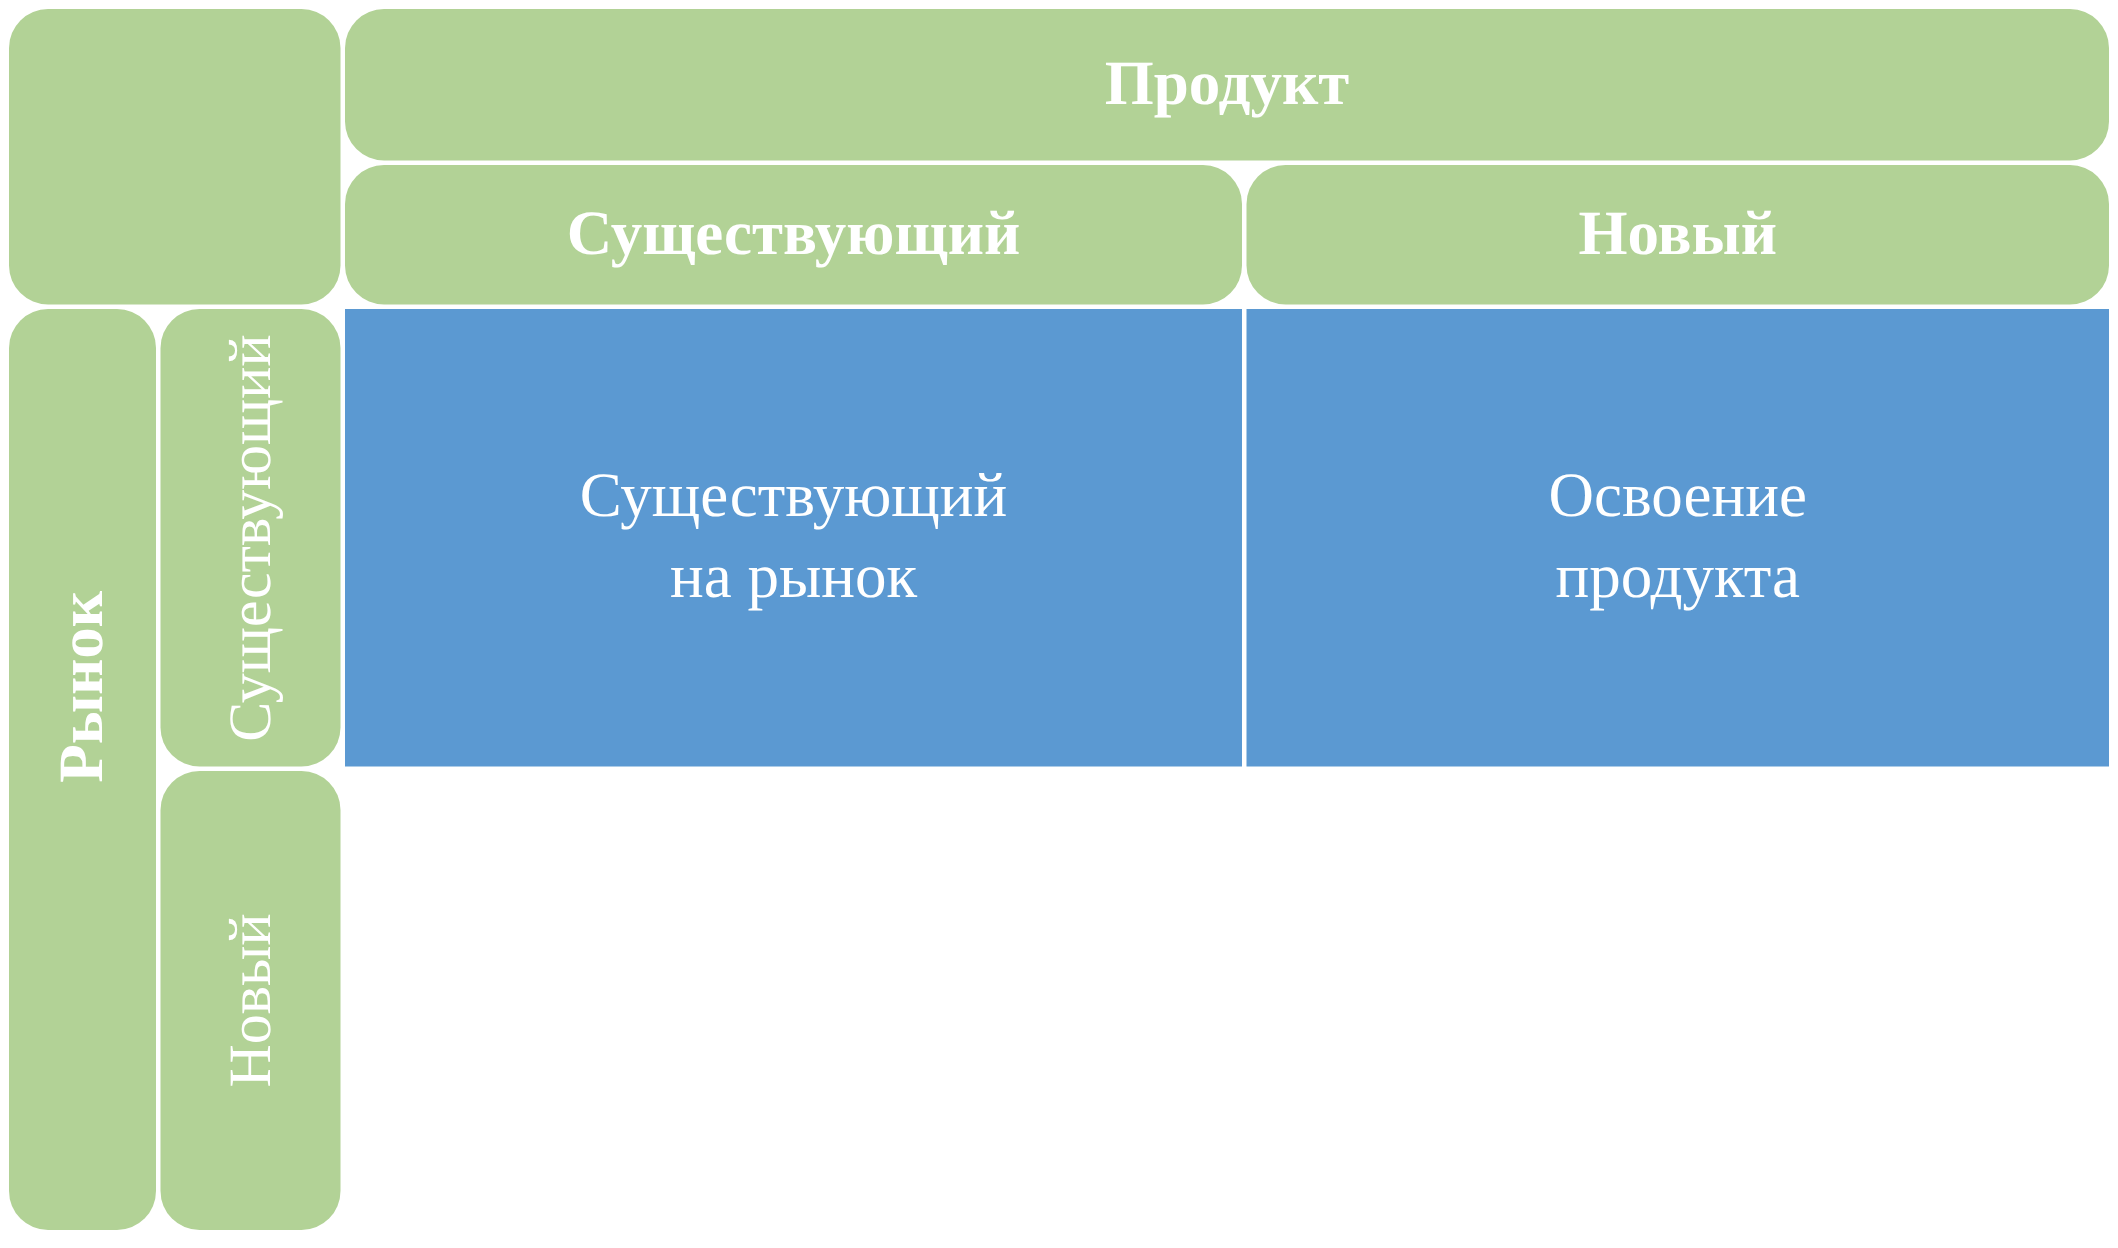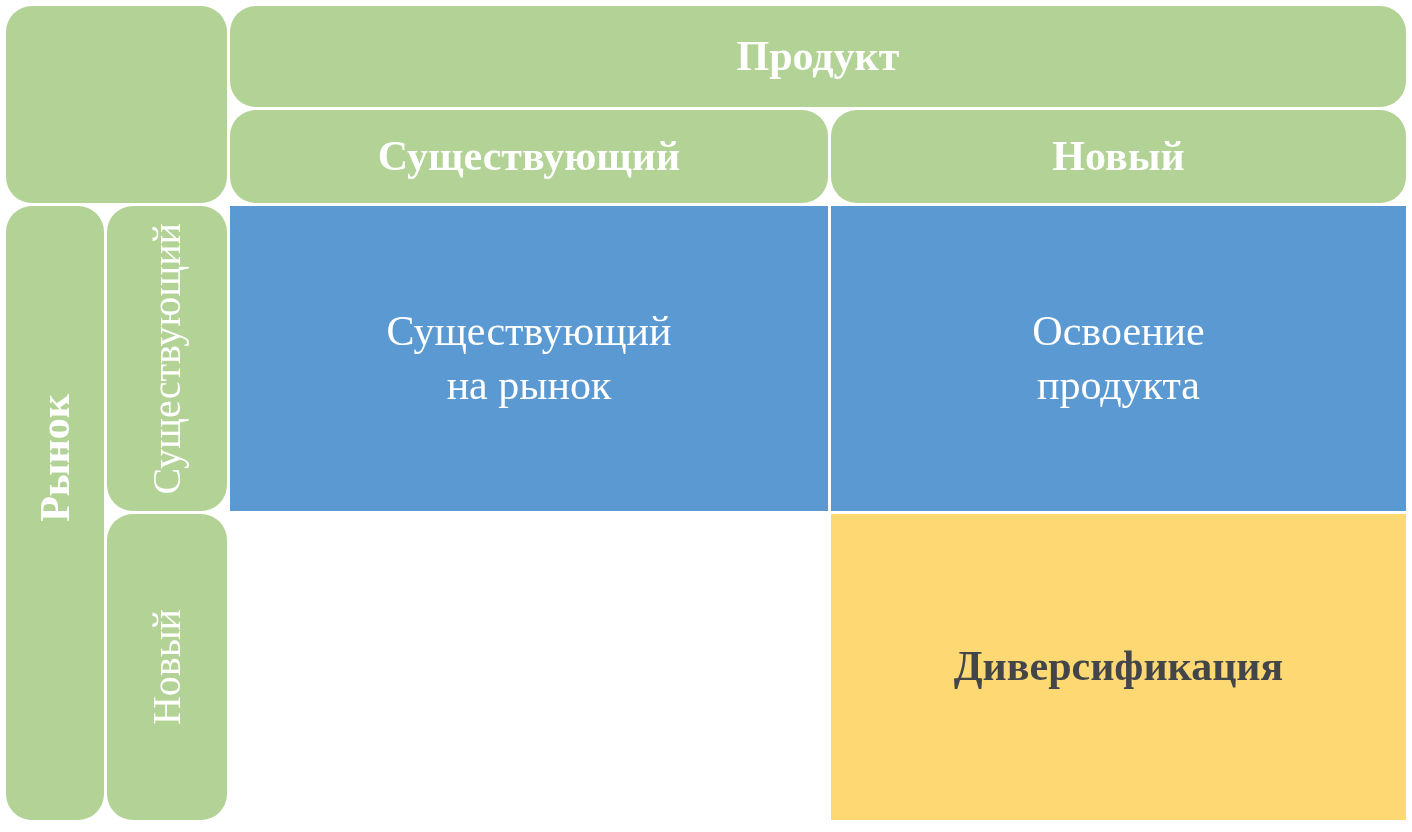--- a/index.html
+++ b/index.html
@@ -115,18 +115,15 @@
       <span class="body-text">Существующий
 на рынок</span>
     </div>
 
     <div class="cell blue cell-product-dev">
       <span class="body-text">Освоение
 продукта</span>
     </div>
 
 
-    <div class="cell yellow cell-diversification">
-      <span class="body-text dark">Диверсификация</span>
-    </div>
 
   </div>
 </div>
 
 </body></html>

